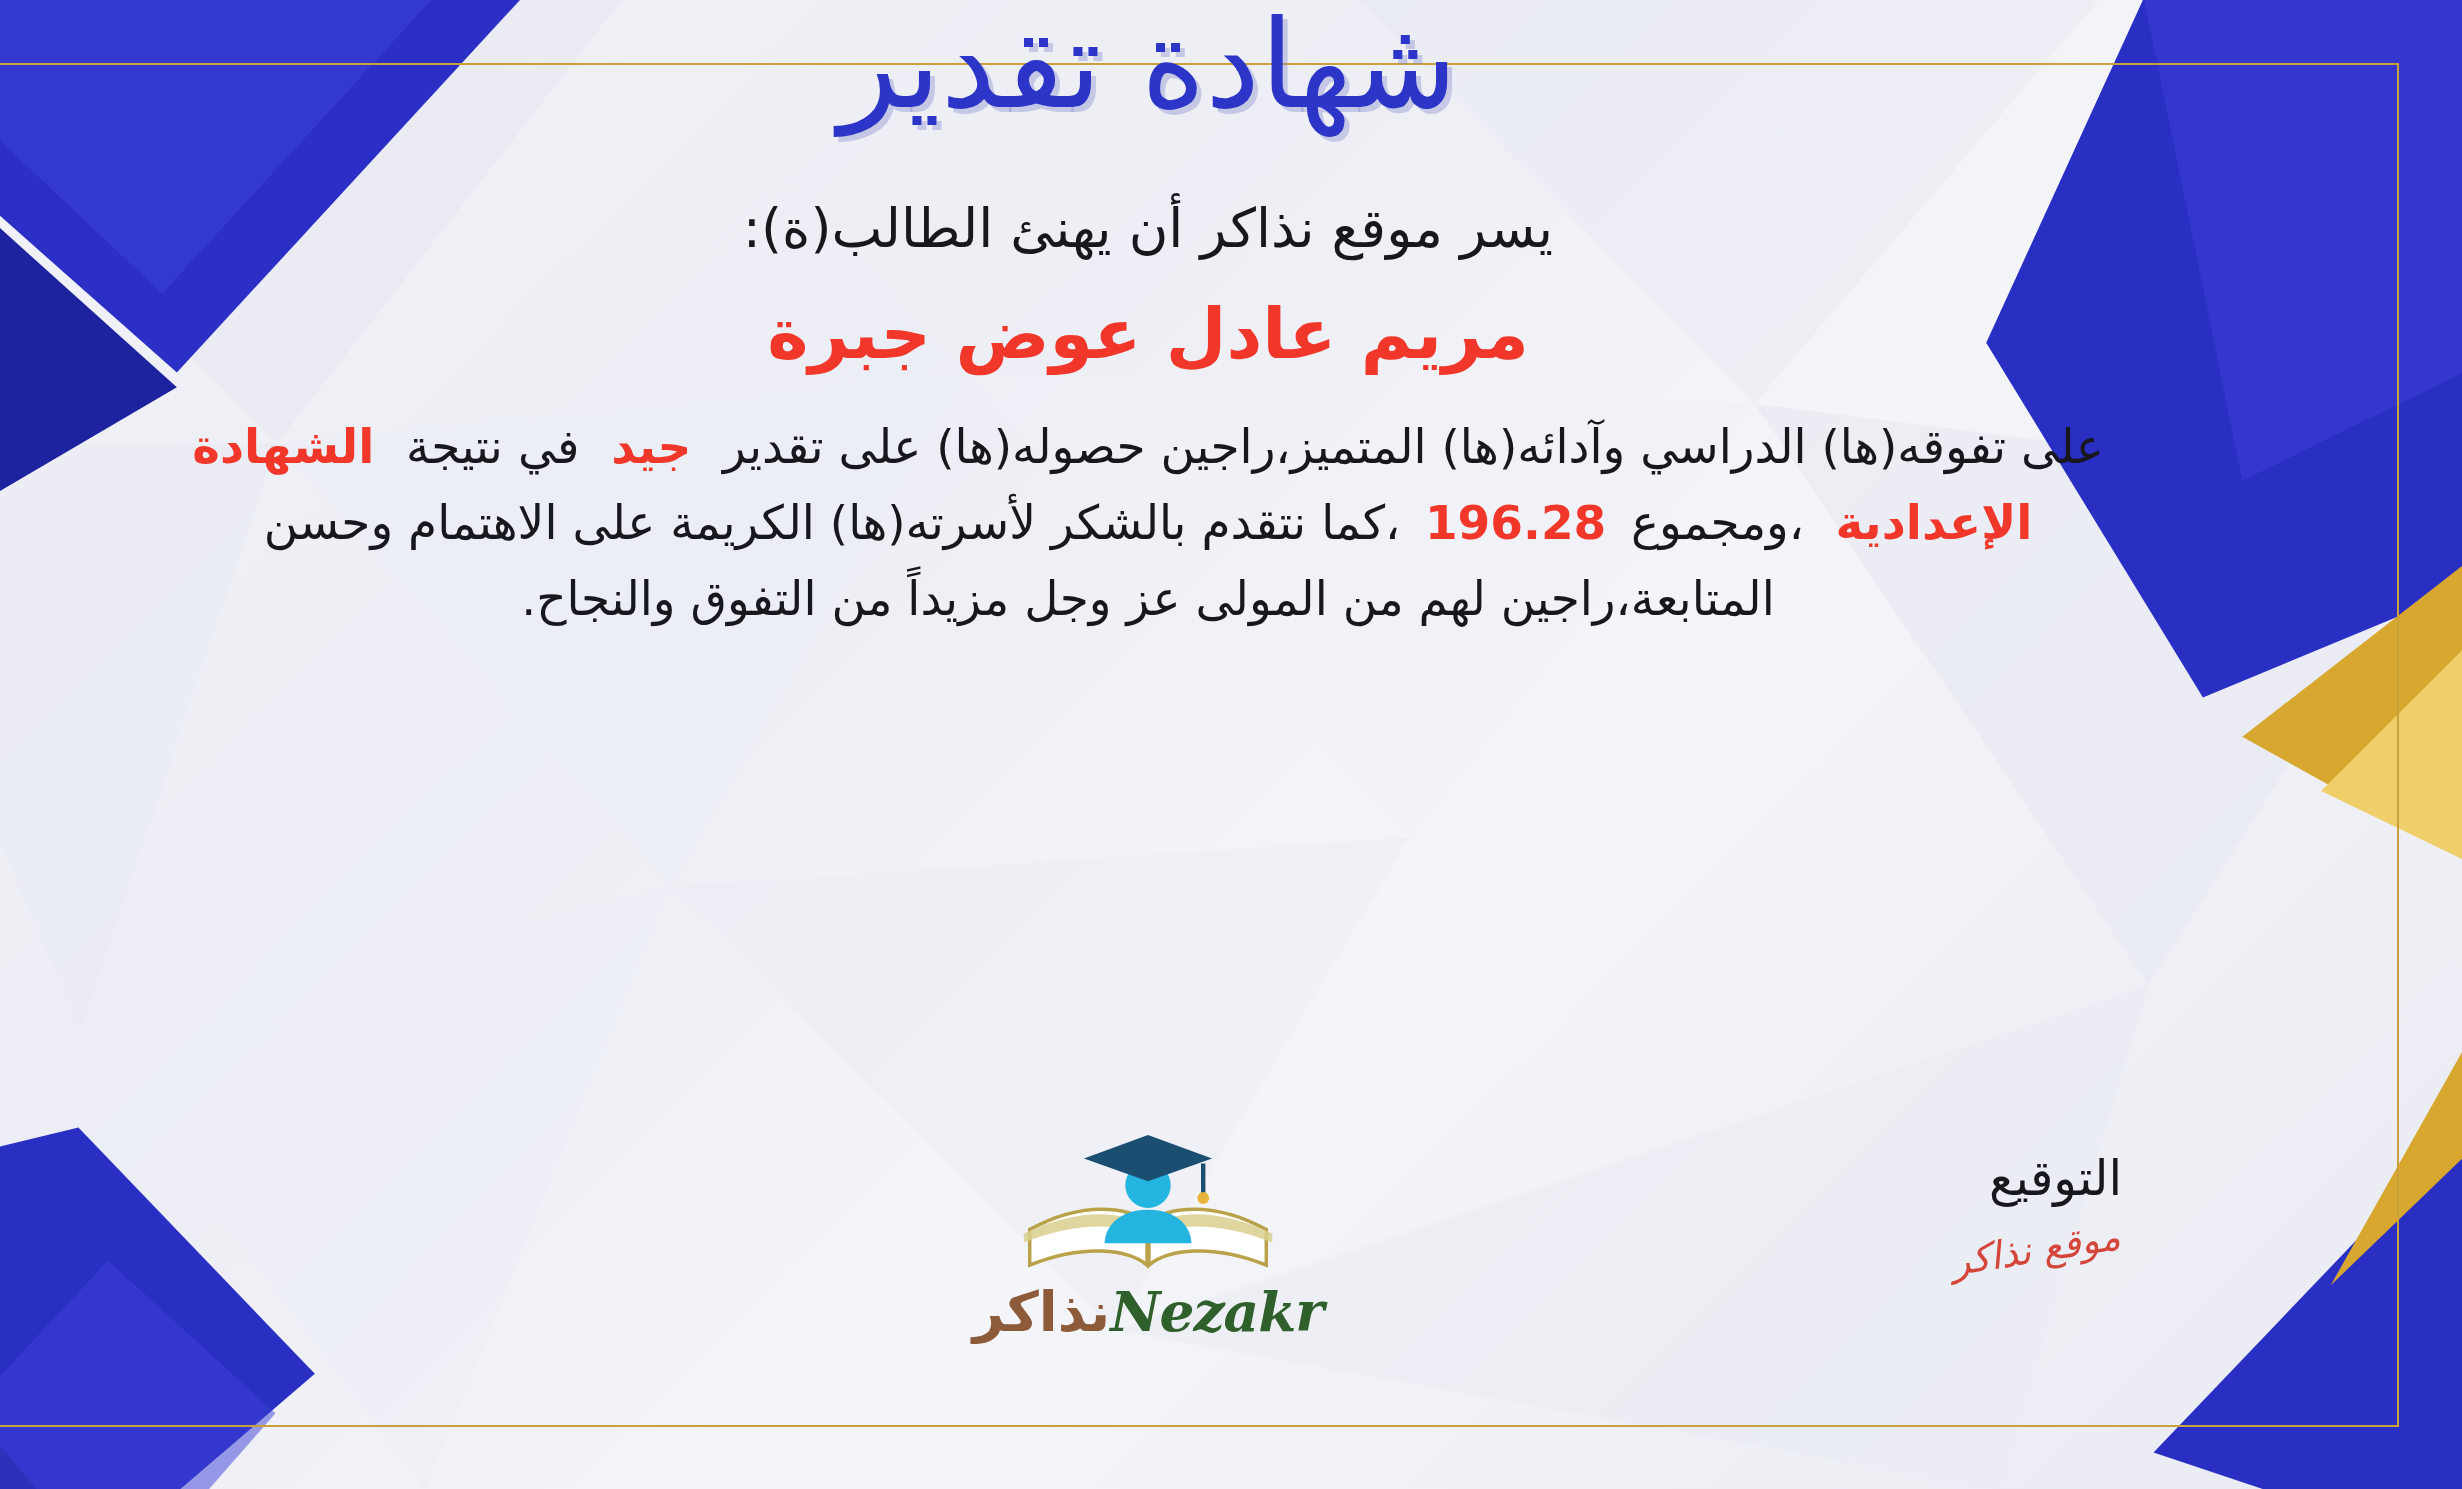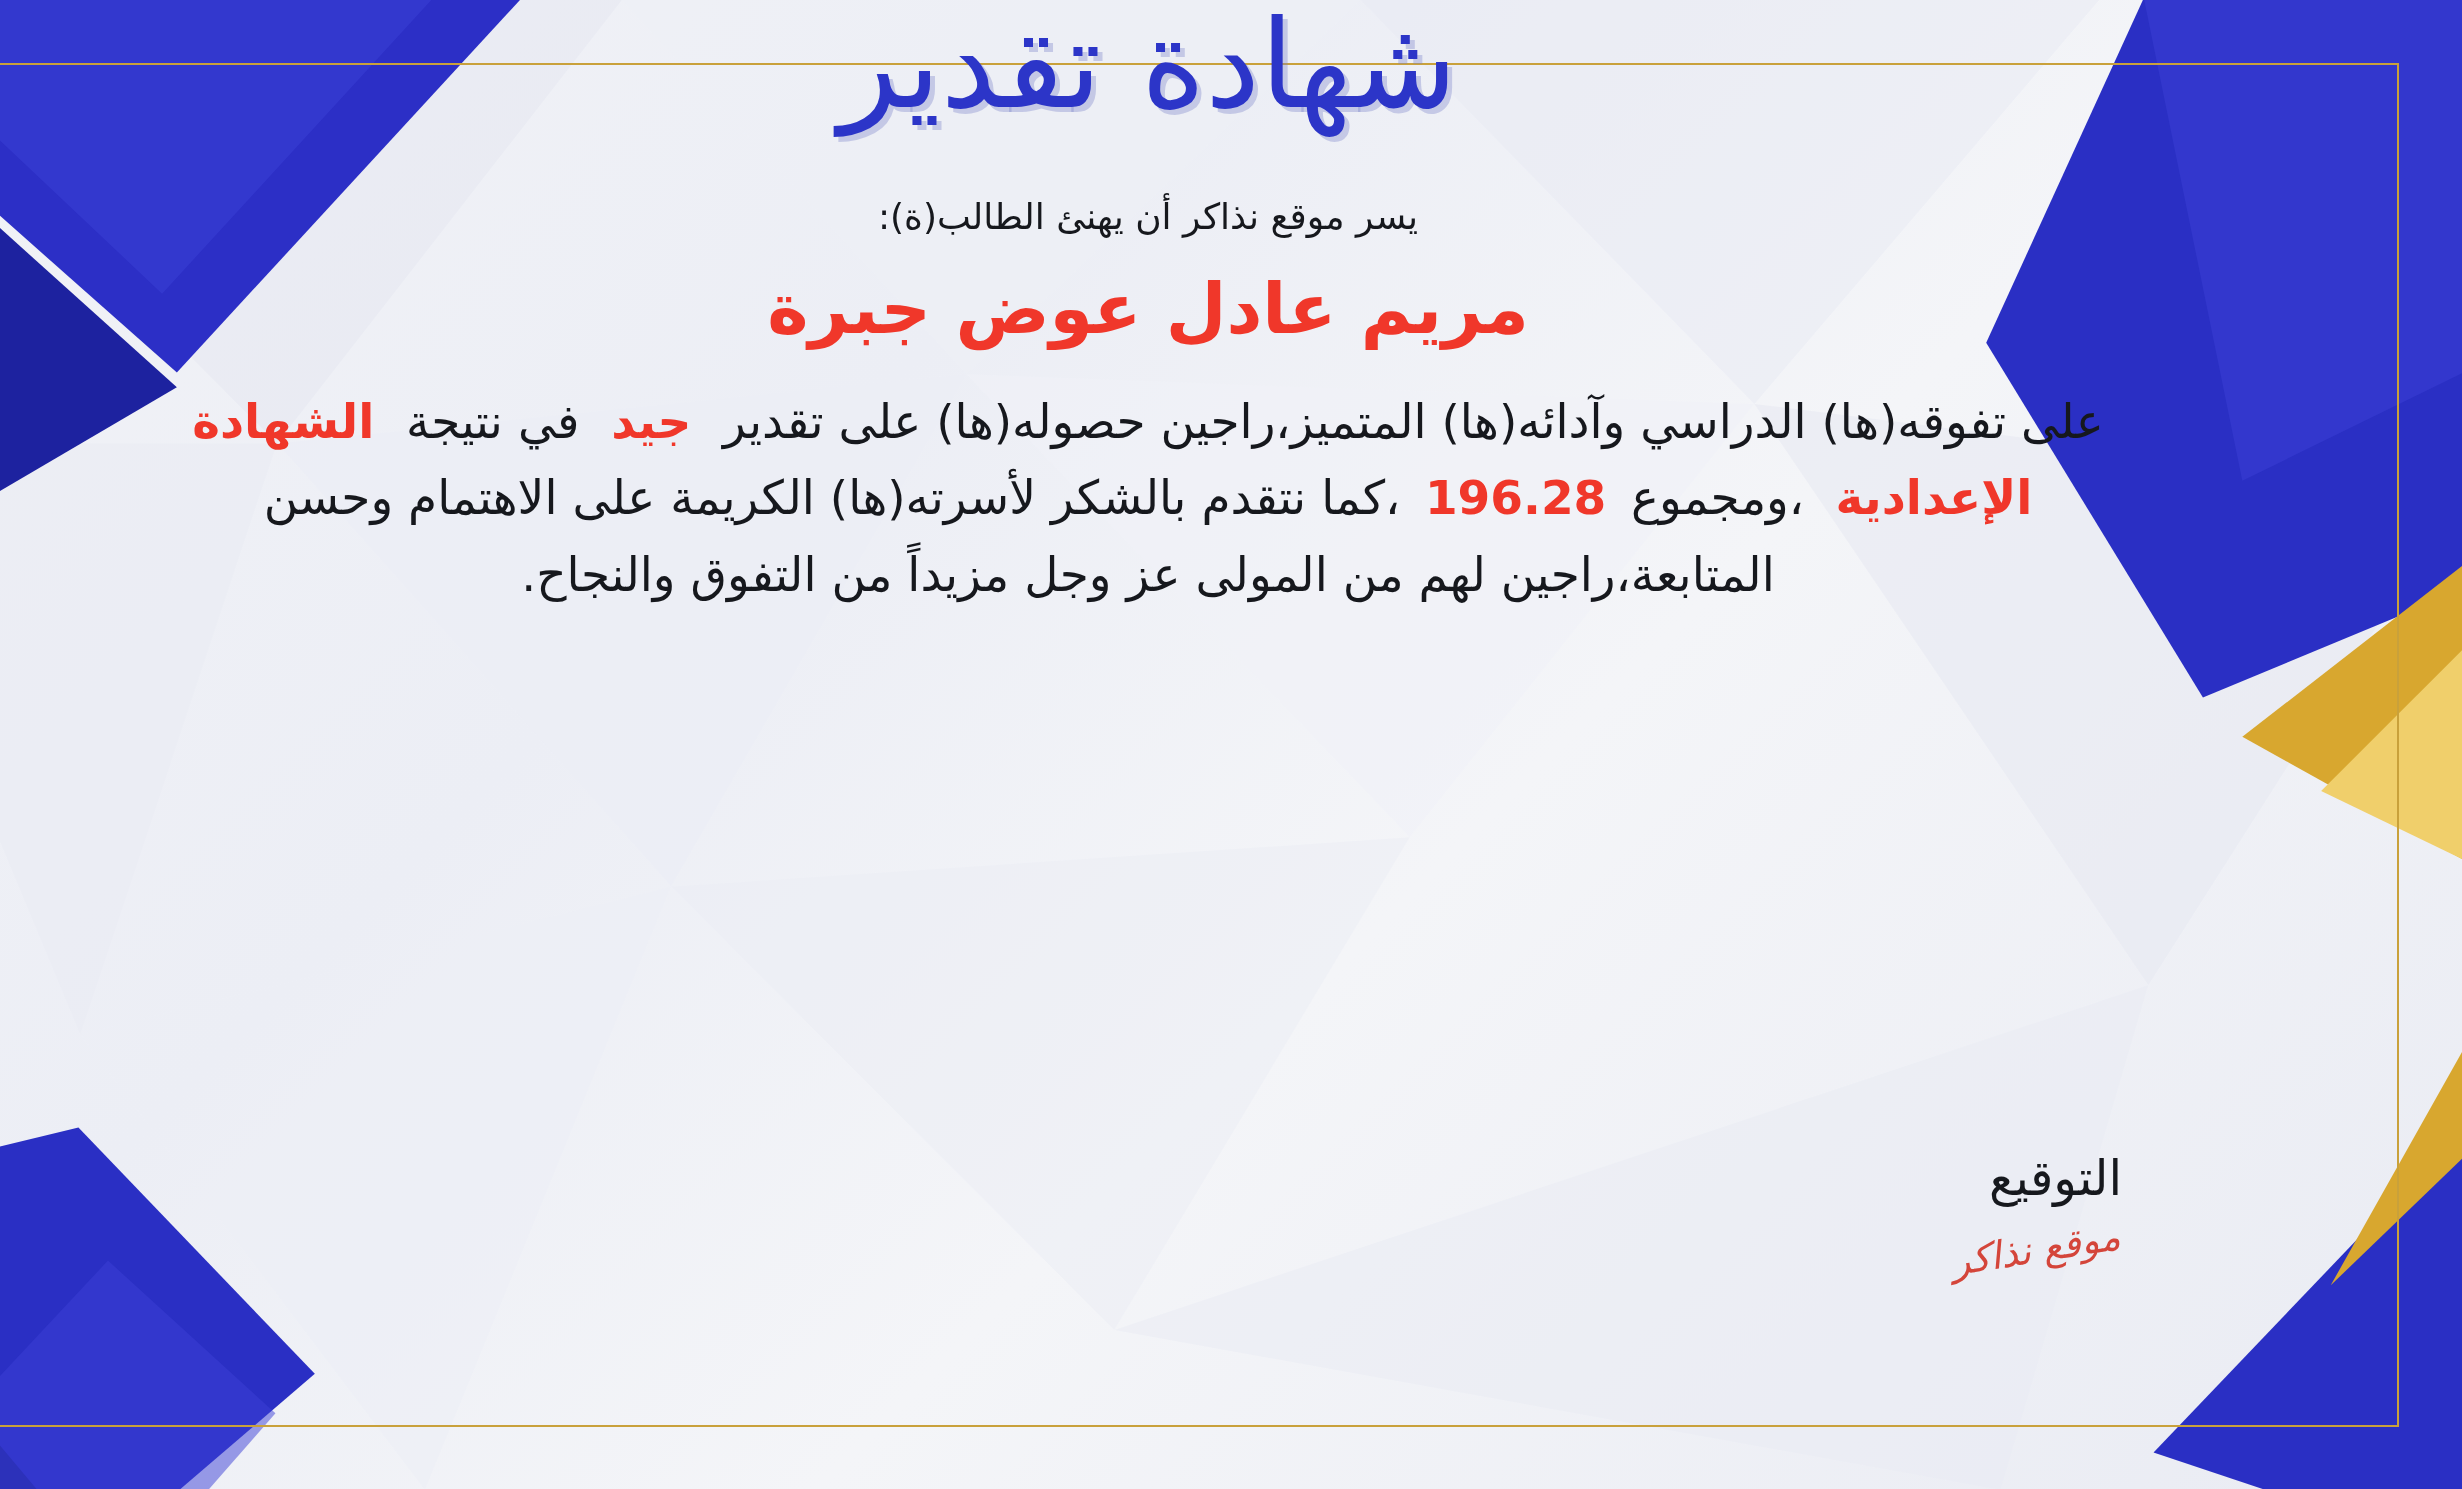--- a/index.html
+++ b/index.html
@@ -69,21 +69,21 @@
 
   .body-block {
     width: 2019px;
     margin-top: 64px;
     direction: rtl;
     text-align: center;
     color: #16181d;
   }
 
   .intro-line {
-    font-size: 36px;
+    font-size: 54px;
     line-height: 1.35;
     font-weight: 500;
     color: #16181d;
   }
 
   .student-name {
     margin-top: 26.6px;
     font-size: 70px;
     font-weight: 700;
     color: #f0372a;
@@ -229,18 +229,38 @@
 
     </div>
 
     <div class="footer">
 
       <div class="signature-block">
         <div class="signature-label">التوقيع</div>
         <div class="signature-script">موقع نذاكر</div>
       </div>
 
+      <div class="logo-block">
+        <svg width="276" height="148" viewBox="0 0 560 300">
+
+          <path d="M40 210 C150 150 240 165 278 195 L278 282 C240 250 150 238 40 282 Z" fill="#ffffff" stroke="#b9a24a" stroke-width="7"></path>
+          <path d="M520 210 C410 150 320 165 282 195 L282 282 C320 250 410 238 520 282 Z" fill="#ffffff" stroke="#b9a24a" stroke-width="7"></path>
+          <path d="M28 218 C150 160 240 176 278 206 L278 230 C240 200 150 188 28 236 Z" fill="#d9cf8e" opacity="0.85"></path>
+          <path d="M532 218 C410 160 320 176 282 206 L282 230 C320 200 410 188 532 236 Z" fill="#d9cf8e" opacity="0.85"></path>
+
+          <circle cx="280" cy="120" r="46" fill="#23b4e0"></circle>
+          <path d="M280 170 C218 170 192 208 192 238 L368 238 C368 208 342 170 280 170 Z" fill="#23b4e0"></path>
+
+          <polygon points="280,18 410,66 280,112 150,66" fill="#1b4f72"></polygon>
+          <rect x="258" y="62" width="44" height="26" fill="#1b4f72"></rect>
+          <path d="M392 76 L392 138" stroke="#1b4f72" stroke-width="9" fill="none"></path>
+          <circle cx="392" cy="146" r="12" fill="#e8b43a"></circle>
+        </svg>
+        <div class="logo-word">
+          <span class="latin">Nezakr</span><span>نذاكر</span>
+        </div>
+      </div>
 
     </div>
 
   </div>
 </div>
 
 
 </body></html>

